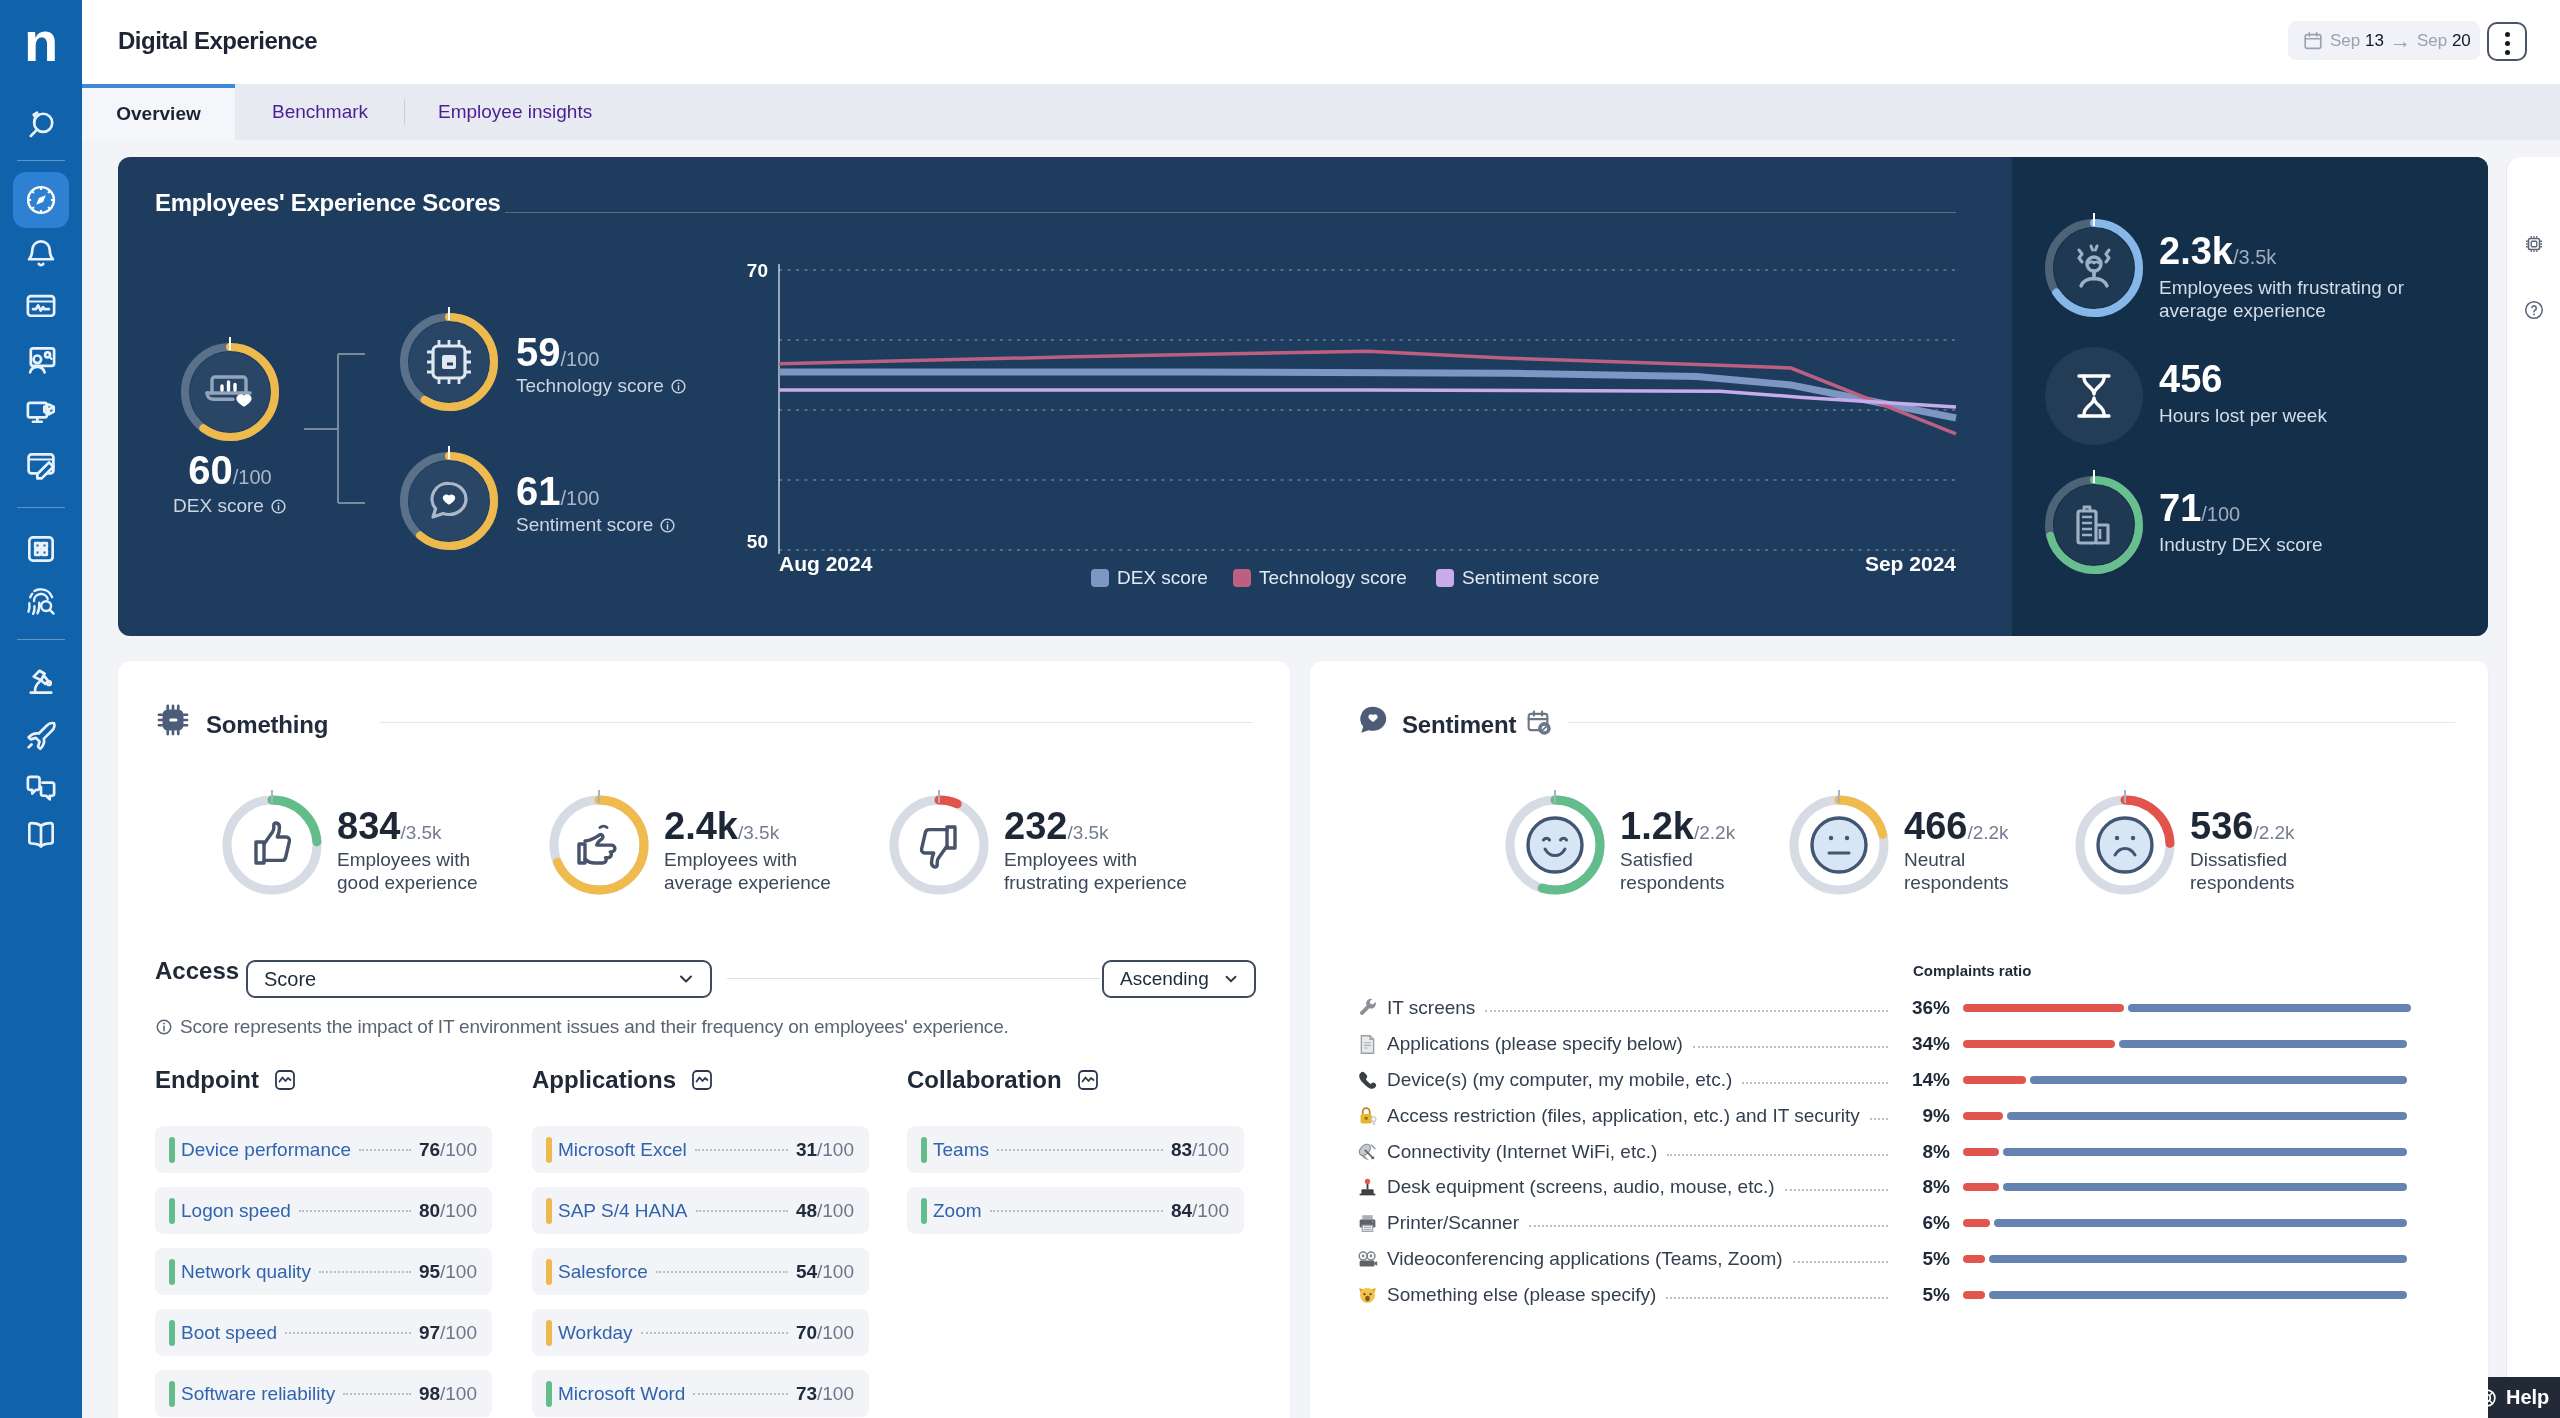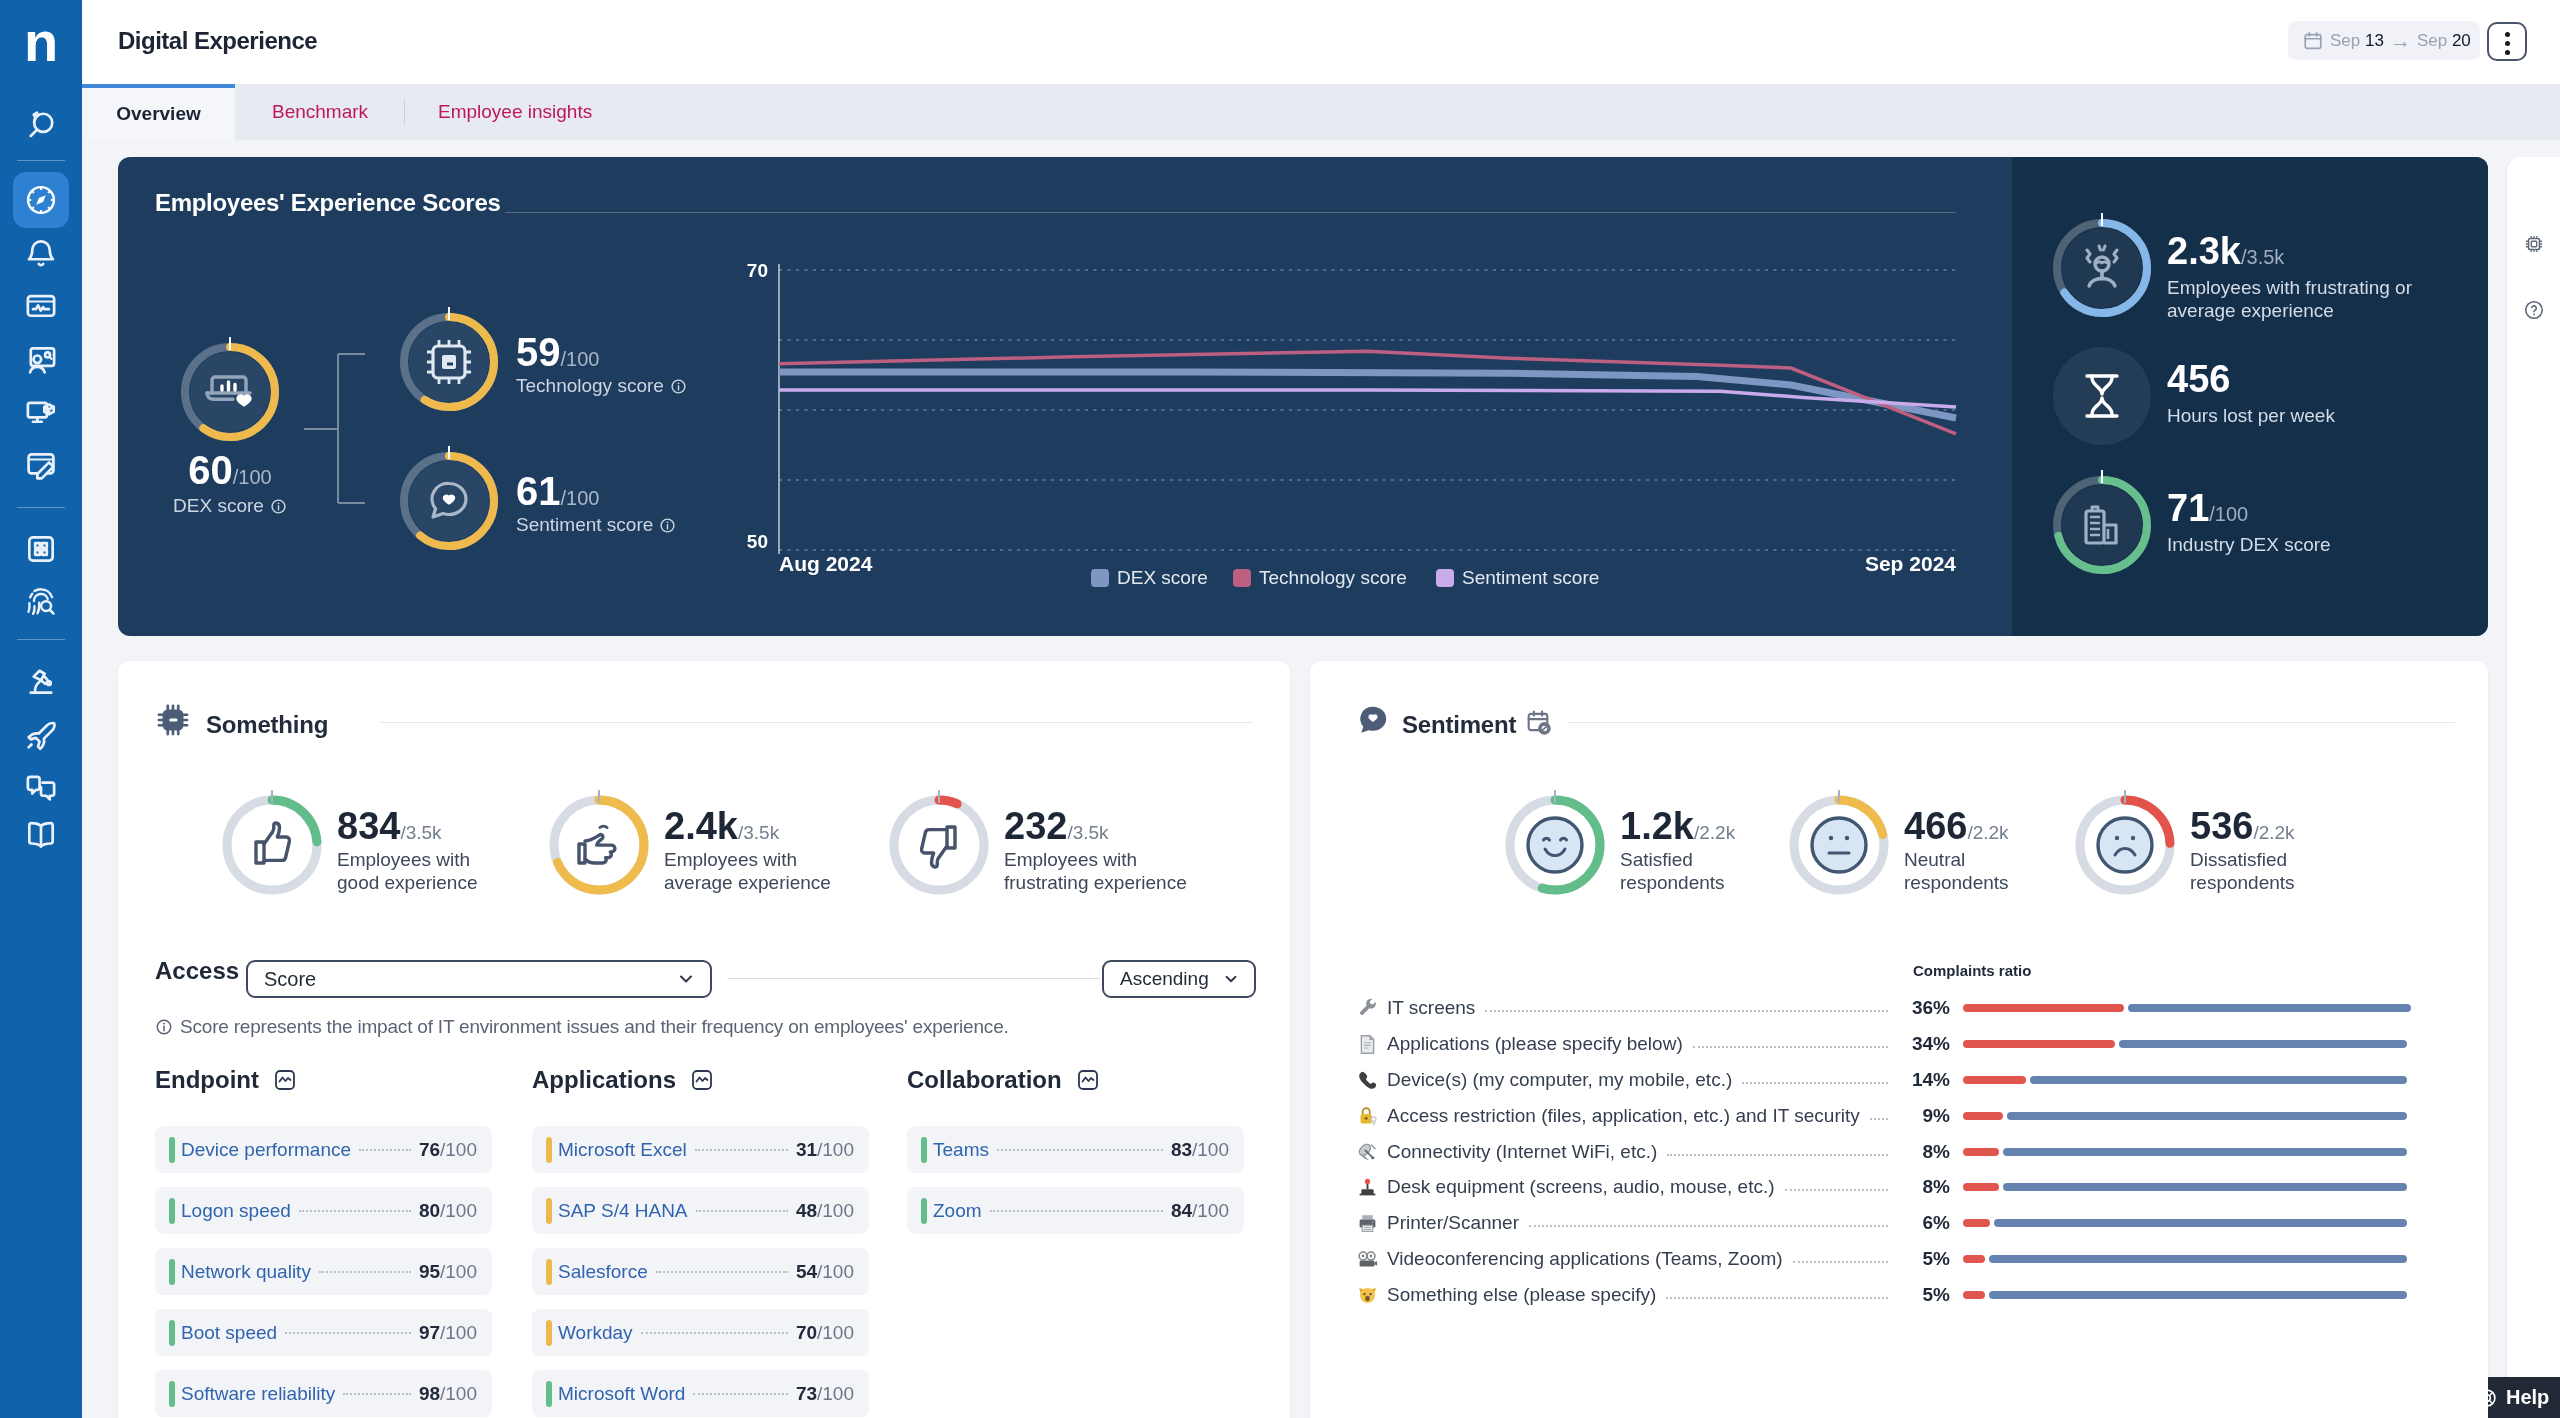--- a/index.html
+++ b/index.html
@@ -12,21 +12,21 @@
 .sdiv{position:absolute;left:17px;width:48px;height:1px;background:rgba(255,255,255,.32)}
 #acttile{position:absolute;left:13px;top:172px;width:56px;height:56px;border-radius:13px;background:#2e80d3}
 #header{position:absolute;left:82px;top:0;width:2478px;height:84px;background:#fff}
 #h1t{position:absolute;left:36px;top:27px;font-size:24px;font-weight:700;color:#1d2534;letter-spacing:-.5px}
 #datechip{position:absolute;left:2206px;top:21px;width:192px;height:39px;background:#f1f2f7;border-radius:8px;display:flex;align-items:center;justify-content:flex-start;padding-left:14px;gap:6px;color:#99a2b2;font-size:17px;white-space:nowrap}
 #datechip b{color:#0f172a;font-weight:400}
 #kebab{position:absolute;left:2405px;top:22px;width:40px;height:39px;border:2px solid #4a5468;border-radius:10px;background:#fff}
 #kebab i{position:absolute;left:50%;width:5px;height:5px;margin-left:-2.5px;border-radius:50%;background:#12161f}
 #tabbar{position:absolute;left:82px;top:84px;width:2478px;height:56px;background:#e8eaf1}
 #tab-active{position:absolute;left:0;top:0;width:153px;height:56px;background:#f5f6fa;border-top:4px solid #4189d8;color:#1b2433;font-weight:700;font-size:19px;display:flex;align-items:center;justify-content:center}
-.tab{position:absolute;top:0;height:56px;display:flex;align-items:center;color:#be185d;font-size:19px;white-space:nowrap}
+.tab{position:absolute;top:0;height:56px;display:flex;align-items:center;color:#4c1d95;font-size:19px;white-space:nowrap}
 #tabdiv{position:absolute;left:322px;top:15px;width:1px;height:26px;background:#c9cfda}
 #rail{position:absolute;left:2506px;top:157px;width:54px;height:1261px;background:#fff;border-left:1px solid #e3e6ec;border-top-left-radius:14px}
 #rail svg{position:absolute;left:16px;color:#5b6577}
 #help{position:absolute;left:2464px;top:1377px;width:96px;height:41px;background:#232a37;border-radius:10px 0 0 0;display:flex;align-items:center;padding-left:12px;gap:8px;color:#fff;font-size:20px;font-weight:700}
 
 #hero{position:absolute;left:118px;top:157px;width:2370px;height:479px;border-radius:12px;background:#1e3d5e;overflow:hidden}
 #heropanel{position:absolute;right:0;top:0;width:476px;height:479px;background:#142f4a}
 #herotitle{position:absolute;left:37px;top:32px;font-size:24px;font-weight:700;color:#fff;letter-spacing:-.3px}
 #heroline{position:absolute;left:387px;top:55px;width:1451px;height:1px;background:rgba(255,255,255,.25)}
 .ringsvg{position:absolute}
@@ -275,21 +275,21 @@
   <g font-size="19" fill="#e3e9f1">
    <rect x="363" y="317" width="18" height="18" rx="4" fill="#7d96c2"></rect>
         <text x="389" y="332">DEX score</text>
    <rect x="505" y="317" width="18" height="18" rx="4" fill="#bd5f80"></rect>
         <text x="531" y="332">Technology score</text>
    <rect x="708" y="317" width="18" height="18" rx="4" fill="#c9abeb"></rect>
         <text x="734" y="332">Sentiment score</text>
   </g>
  </svg>
 
- <div class="abs" style="right:8px;top:0;width:476px;height:479px">
+ <div class="abs" style="right:16px;top:0;width:476px;height:479px">
   <svg class="ringsvg" style="left:38px;top:51px" width="120" height="120">
    <circle cx="60" cy="60" r="40" fill="rgba(255,255,255,.05)"></circle>
    <circle cx="60" cy="60" r="45" fill="none" stroke="rgba(255,255,255,.25)" stroke-width="8"></circle>
    <circle cx="60" cy="60" r="45" fill="none" stroke="#85b7e8" stroke-width="8" stroke-dasharray="185.8 282.74" stroke-linecap="round" transform="rotate(-90 60 60)"></circle>
    <line x1="60" y1="5" x2="60" y2="18" stroke="#fff" stroke-width="2"></line>
    <g stroke="#9eb0c4" stroke-width="3.4" fill="none" stroke-linecap="round" stroke-linejoin="round">
     <circle cx="60" cy="56" r="7"></circle>
           <path d="M60 63v8M47 78c2-5 6-7.5 13-7.5S71 73 73 78"></path>
           <path d="M60 63v5" stroke-width="3"></path>
     <path d="m45 42 3 4-3 4 3 4M75 42l-3 4 3 4-3 4M57 38l1.5 4M63 38l-1.5 4" stroke-width="3"></path>

